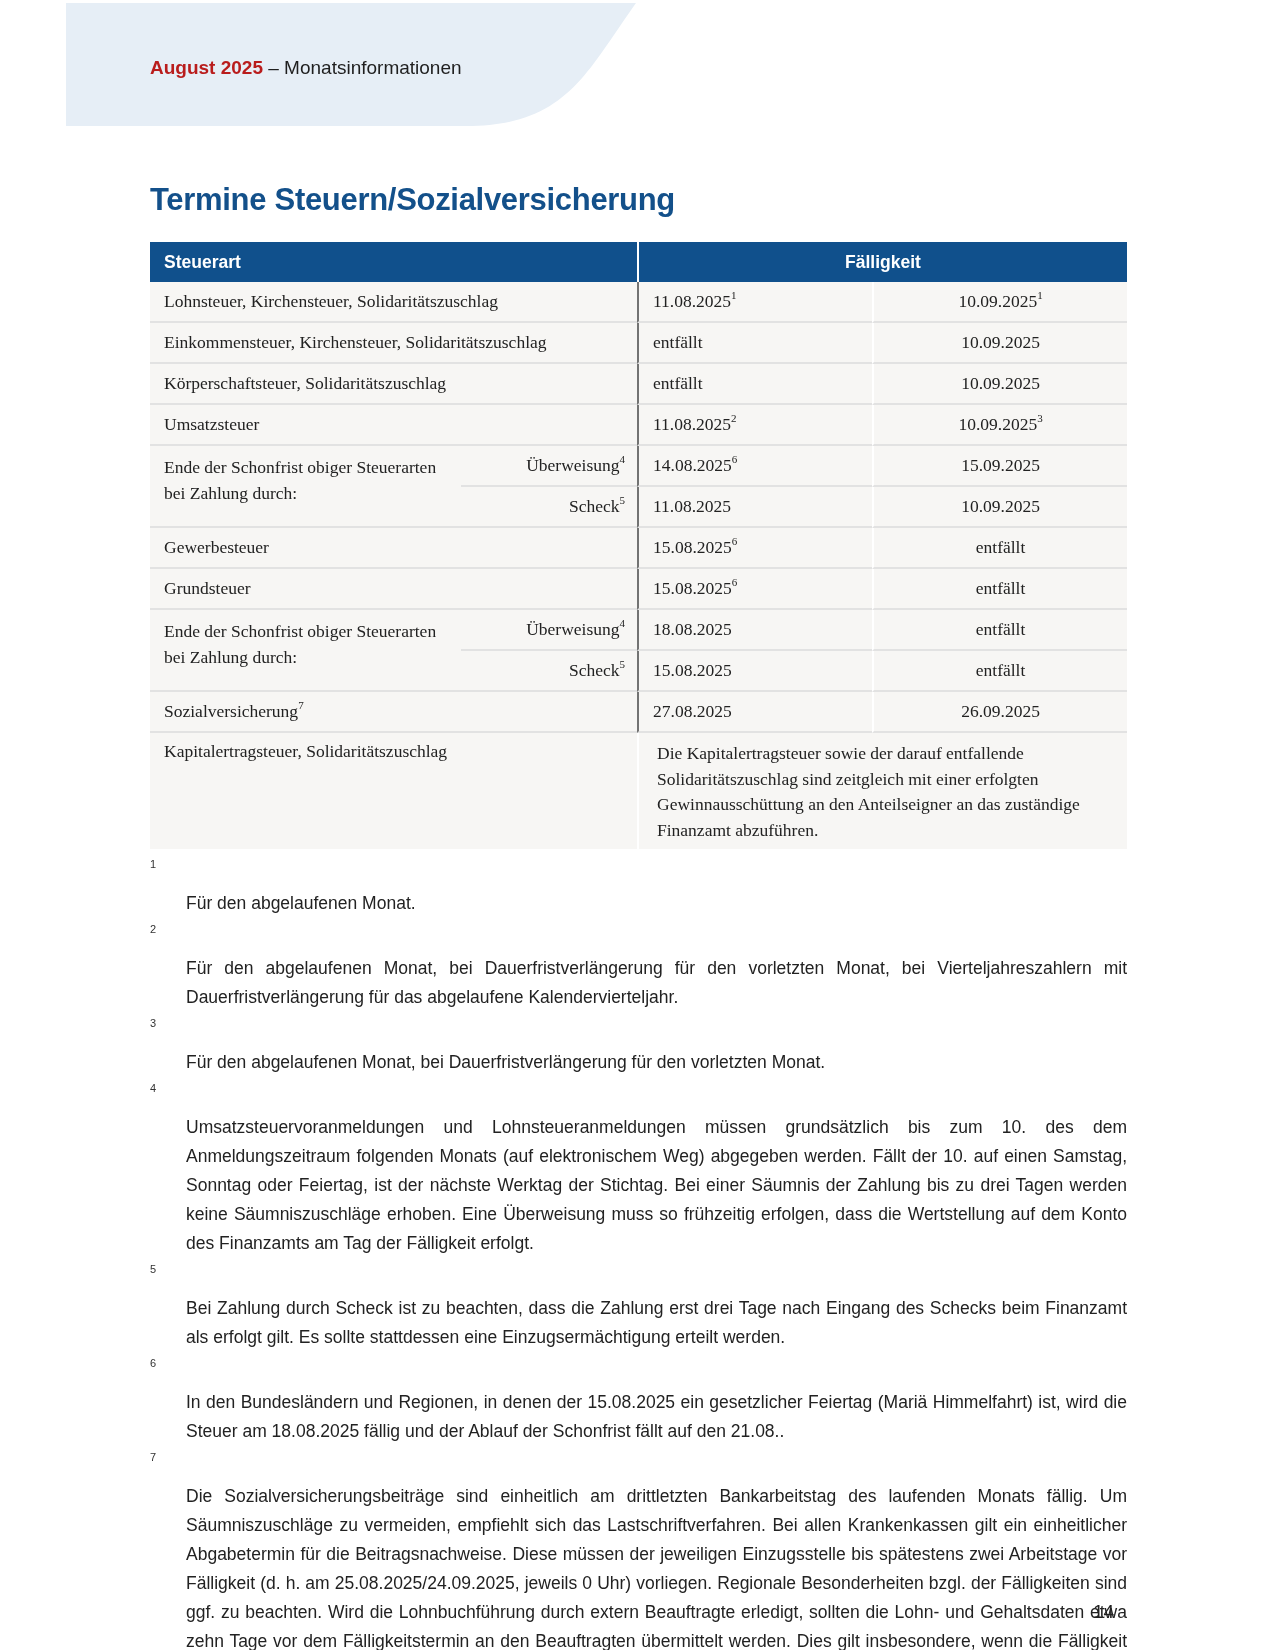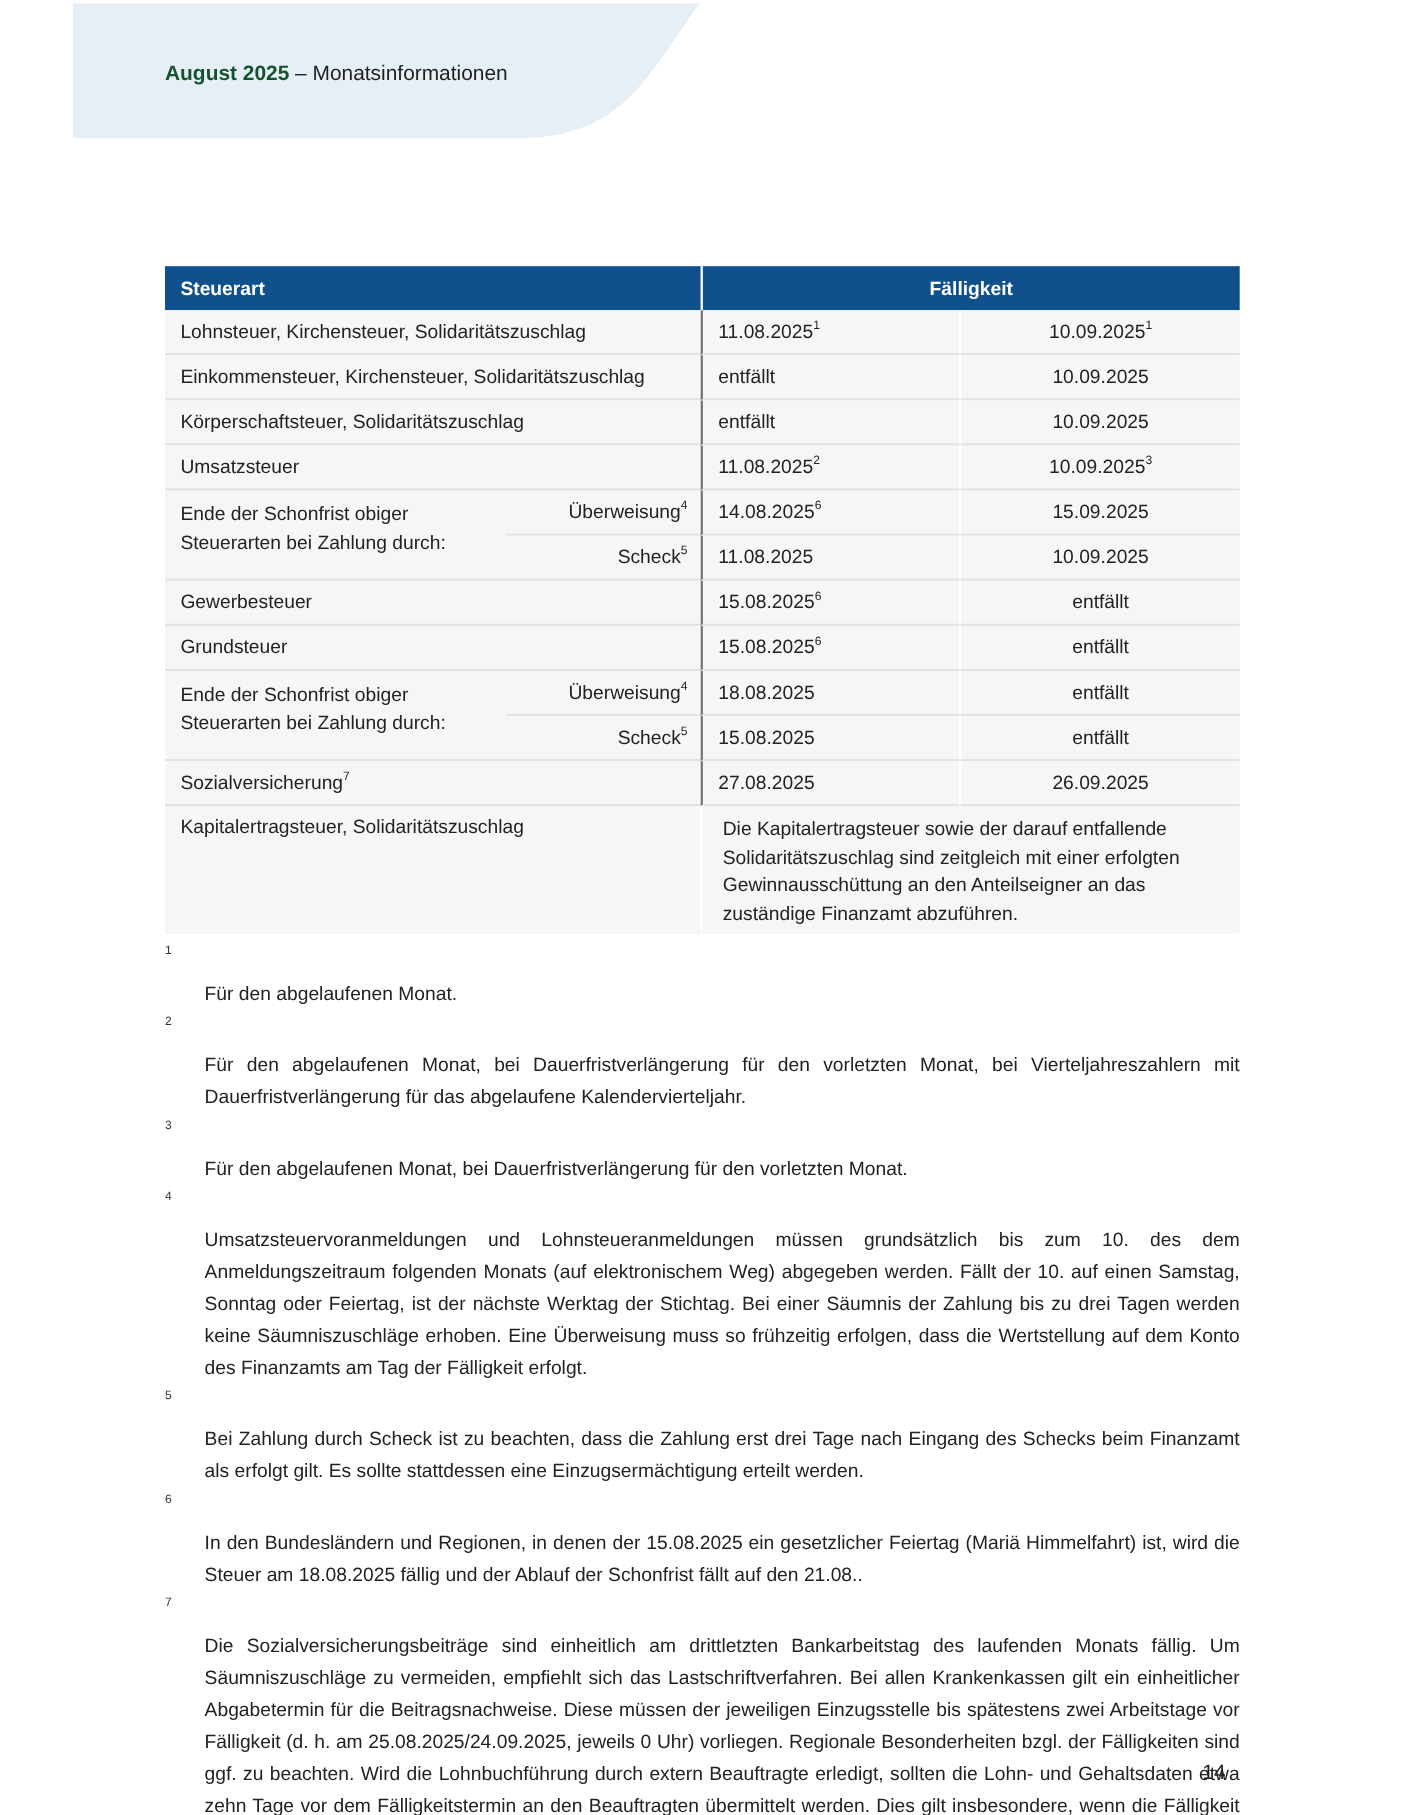--- a/index.html
+++ b/index.html
@@ -7,41 +7,41 @@
     width: 1275px; height: 1650px; position: relative; overflow: hidden;
     font-family: "Liberation Sans", "DejaVu Sans", sans-serif; color: #222222;
   }
   .header-band {
     position: absolute; left: 66px; top: 3px; width: 580px; height: 123px;
   }
   .header-band svg { position: absolute; left: 0; top: 0; }
   .header-text {
     position: absolute; left: 150px; top: 57px; font-size: 19px; color: #1f1f1f;
   }
-  .header-text .strong { color: #14532d; font-weight: bold; }
+  .header-text .strong { color: #b91c1c; font-weight: bold; }
 
   .title-row {
     position: absolute; left: 150px; top: 182px; width: 975px;
     display: flex; justify-content: space-between; align-items: baseline;
     color: #13508a; font-size: 31px; font-weight: bold; letter-spacing: -0.3px;
   }
   .title-row .right { margin-right: 0; }
 
   table.deadlines {
     position: absolute; left: 150px; top: 242px; width: 977px;
     border-collapse: separate; border-spacing: 0; font-size: 17.5px;
   }
   table.deadlines th {
     background: #10508c; color: #ffffff; font-weight: bold; height: 40px;
     padding: 0 14px; text-align: left; font-size: 17.5px;
   }
   table.deadlines th.center { text-align: center; border-left: 2px solid #ffffff; }
   table.deadlines td {
     background: #f7f6f4; height: 39px; padding: 0 14px;
-    border-bottom: 2px solid #e2e2e2; vertical-align: middle;
+    border-bottom: 2px solid #e2e2e2; vertical-align: middle; font-family: Liberation Serif, serif;
   }
   table.deadlines td.c { text-align: left; border-left: 2px solid #737373; width: 206px; }
   table.deadlines td.c2 { text-align: center; border-left: 2px solid #ffffff; width: 226px; }
   table.deadlines td.label { width: 285px; }
   table.deadlines td.sub { text-align: right; width: 150px; padding-right: 12px; }
   table.deadlines td.multi { vertical-align: top; padding-top: 8px; line-height: 26px; }
   table.deadlines td.note {
     text-align: left; line-height: 25.5px; padding: 8px 18px 6px; border-left: 2px solid #ffffff; border-bottom: none;
   }
   table.deadlines td.kap { vertical-align: top; padding-top: 8px; border-bottom: none; }
@@ -64,20 +64,21 @@
 <div class="header-band">
   <svg width="580" height="123" viewBox="0 0 580 123">
     <path d="M0 0 H570 C520 70 500 123 400 123 H0 Z" fill="#e6eef6"></path>
   </svg>
 </div>
 <div class="header-text">
   <span class="strong">August 2025</span><span> – </span><span>Monatsinformationen</span>
 </div>
 
 <div class="title-row">
+  <span>Termine Steuern/Sozialversicherung</span>
 </div>
 
 <table class="deadlines">
   <thead>
     <tr>
       <th colspan="2">Steuerart</th>
       <th colspan="2" class="center">Fälligkeit</th>
     </tr>
   </thead>
   <tbody>

